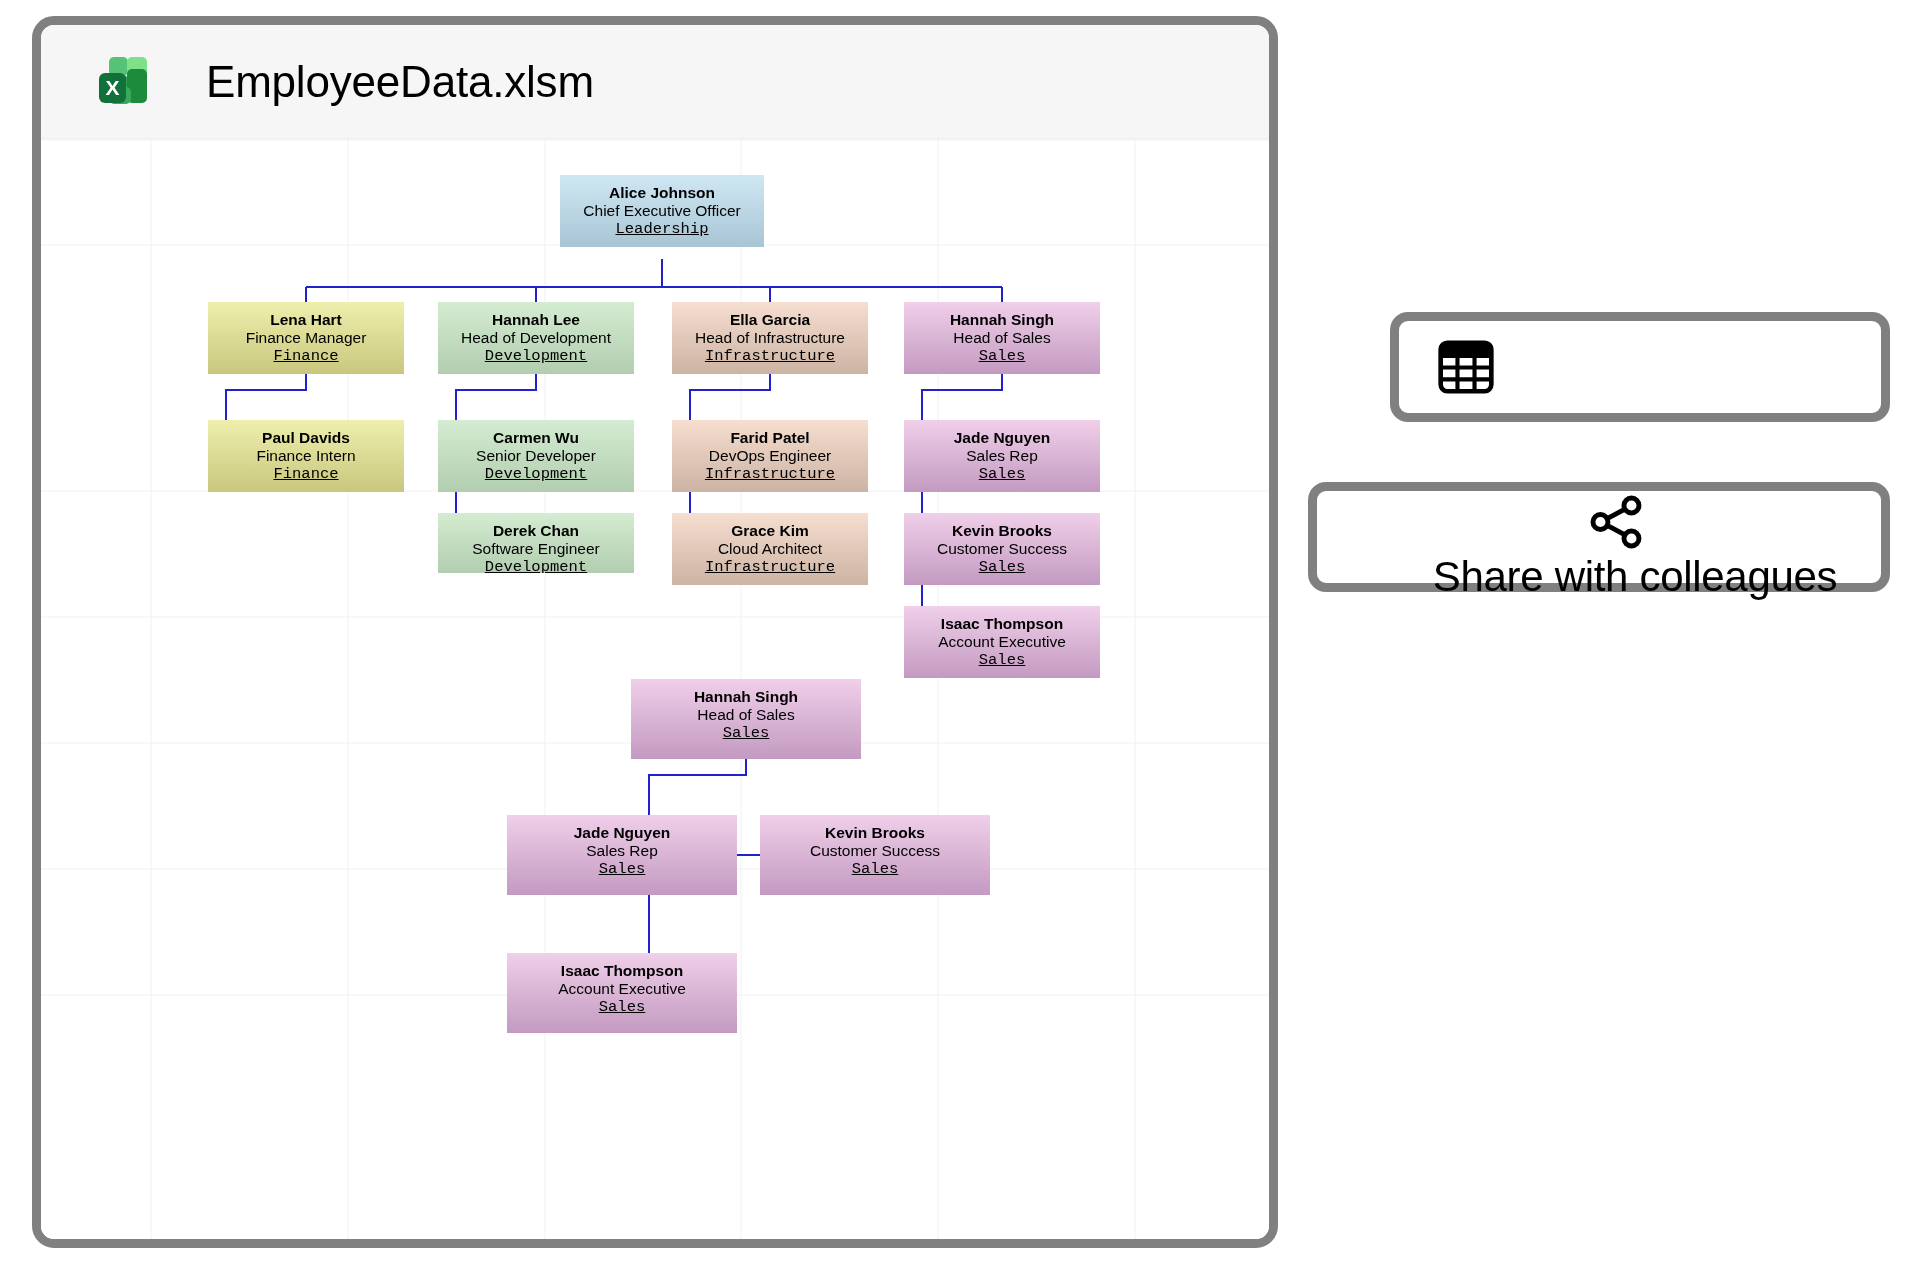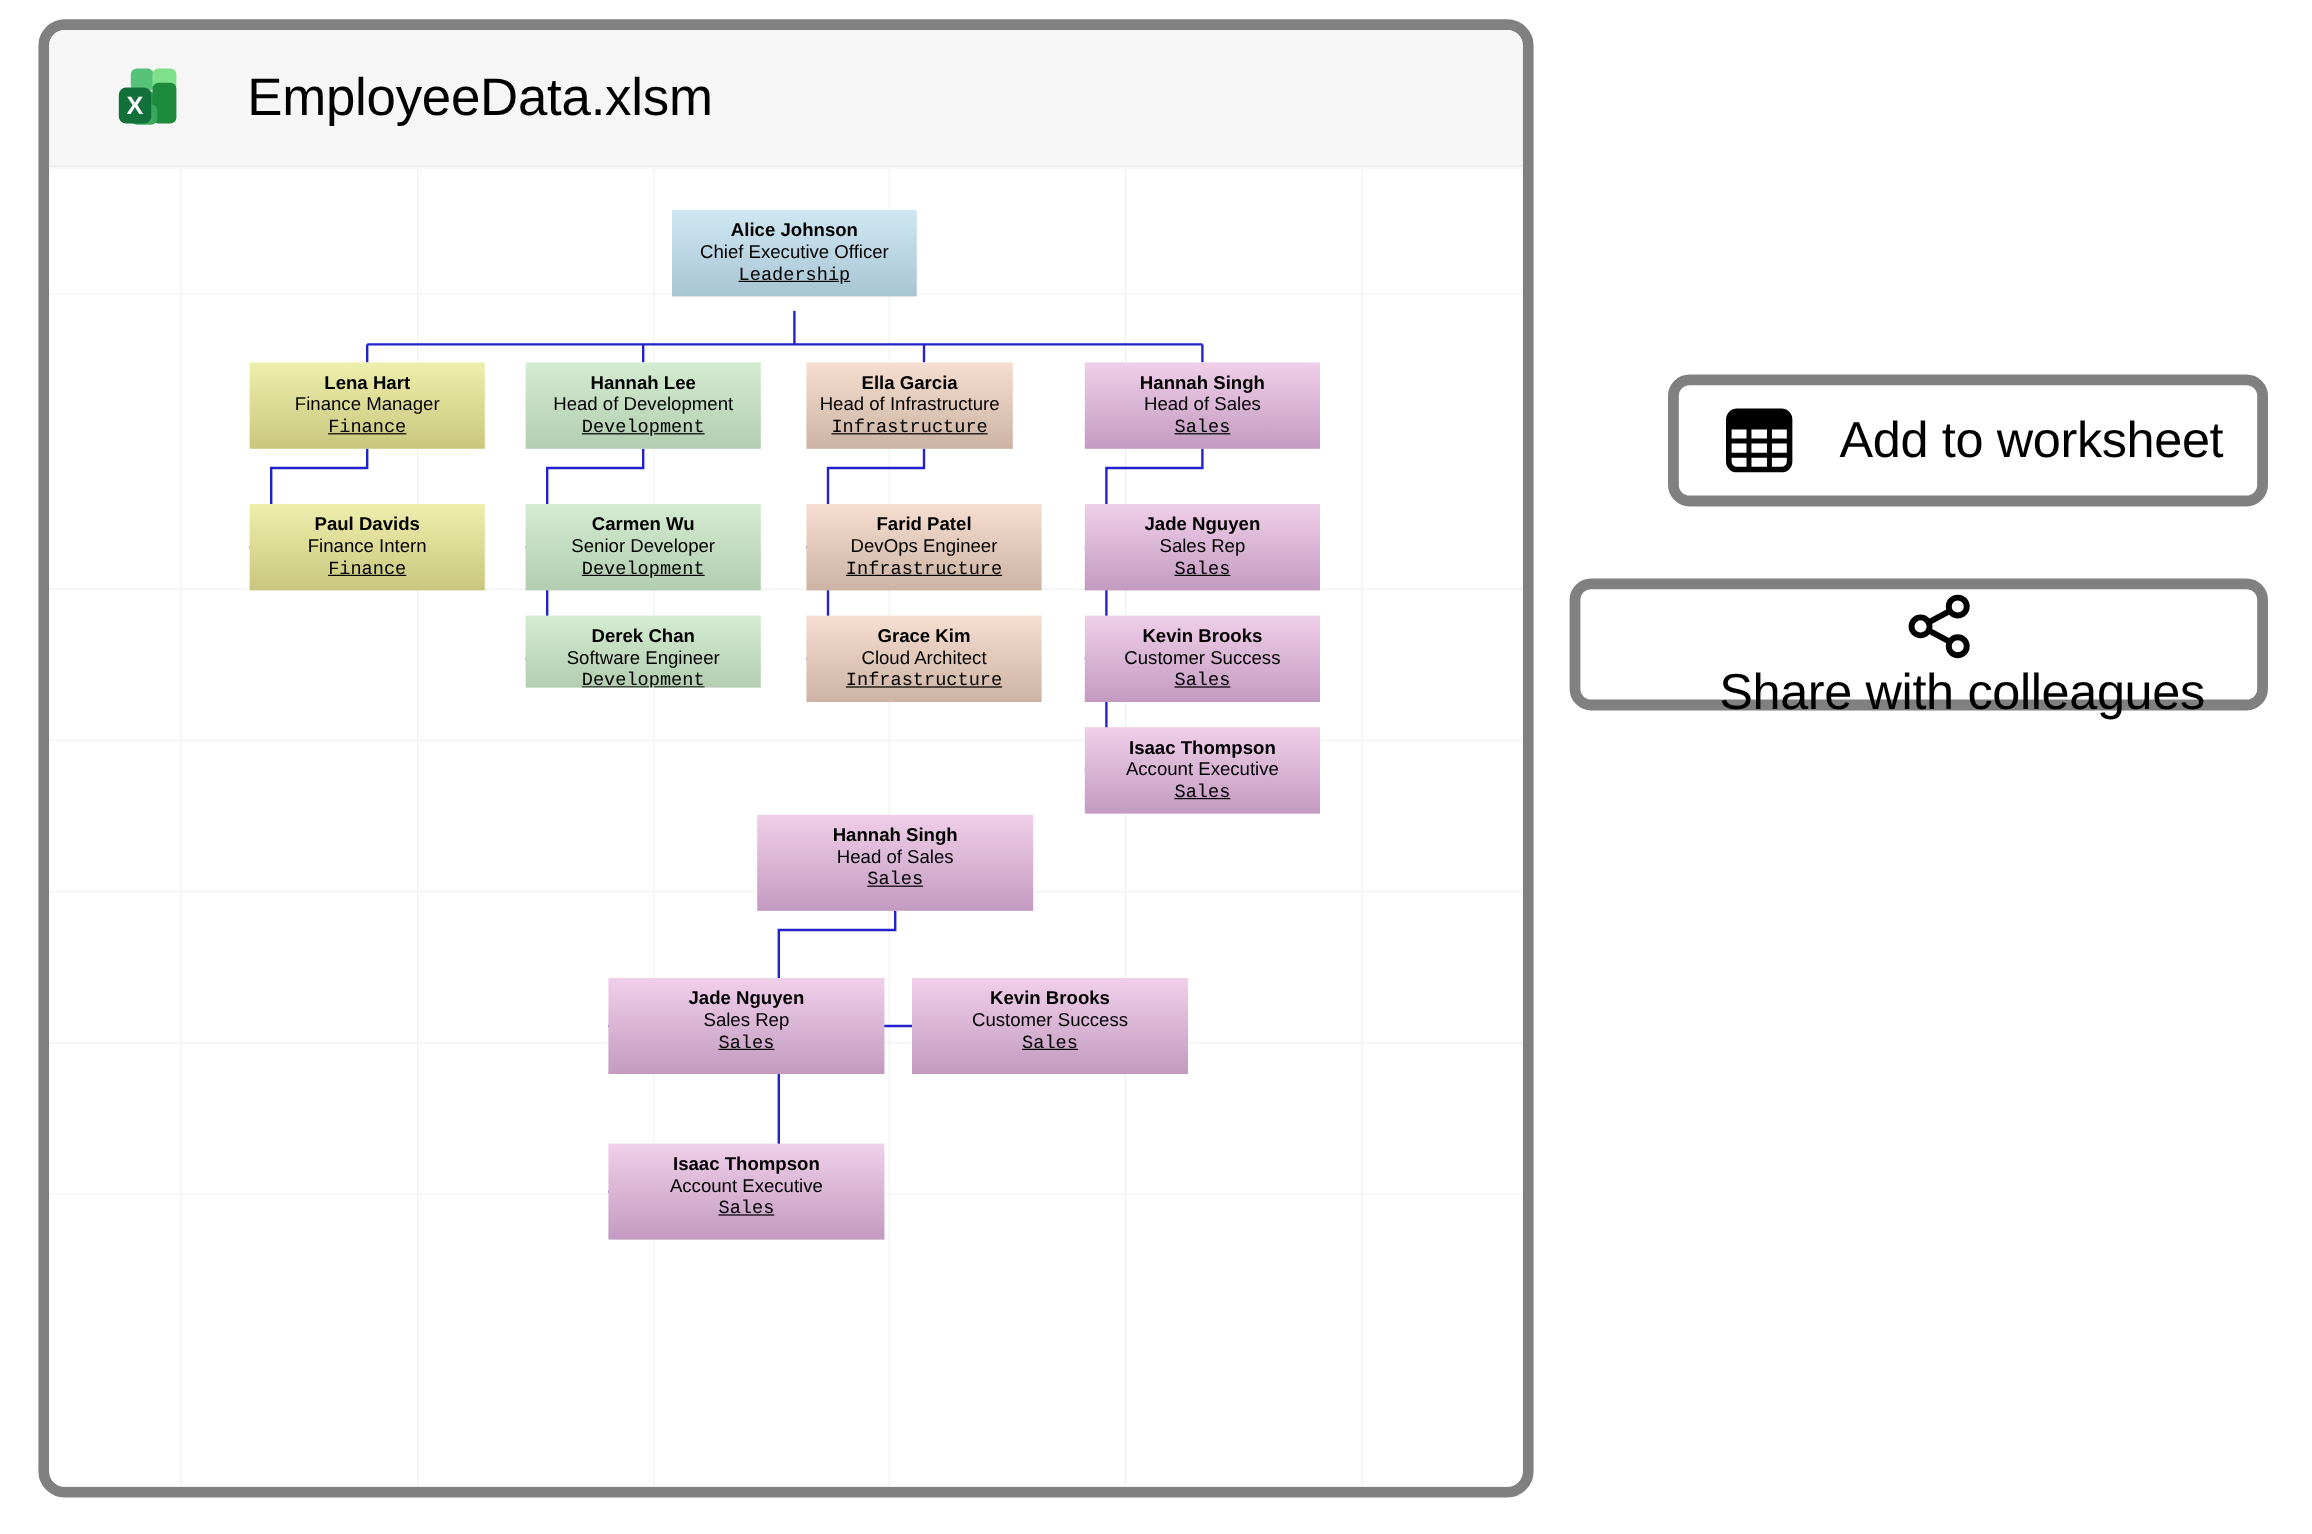--- a/index.html
+++ b/index.html
@@ -166,21 +166,21 @@
         <div class="node c-yellow" style="left: 167px; top: 163px; width: 196px; height: 72px;">
           <div class="nm">Lena Hart</div>
           <div class="ti">Finance Manager</div>
           <div class="dp">Finance</div>
         </div>
         <div class="node c-green" style="left: 397px; top: 163px; width: 196px; height: 72px;">
           <div class="nm">Hannah Lee</div>
           <div class="ti">Head of Development</div>
           <div class="dp">Development</div>
         </div>
-        <div class="node c-tan" style="left: 631px; top: 163px; width: 172px; height: 72px;">
+        <div class="node c-tan" style="left: 631px; top: 163px; width: 196px; height: 72px;">
           <div class="nm">Ella Garcia</div>
           <div class="ti">Head of Infrastructure</div>
           <div class="dp">Infrastructure</div>
         </div>
         <div class="node c-purple" style="left: 863px; top: 163px; width: 196px; height: 72px;">
           <div class="nm">Hannah Singh</div>
           <div class="ti">Head of Sales</div>
           <div class="dp">Sales</div>
         </div>
         <div class="node c-yellow" style="left: 167px; top: 281px; width: 196px; height: 72px;">
@@ -250,21 +250,20 @@
 <div id="btn-add" class="action-btn">
   <span class="ico">
     <svg width="62" height="62" viewBox="0 0 24 24" aria-hidden="true">
       <rect x="2.2" y="2.6" width="19.6" height="18.8" rx="2.6" fill="none" stroke="#000" stroke-width="1.8"></rect>
       <path d="M2.2 7.6 H21.8" stroke="#000" stroke-width="1.8"></path>
       <path d="M2.2 5.2 a2.6 2.6 0 0 1 2.6-2.6 H19.2 a2.6 2.6 0 0 1 2.6 2.6 V7.6 H2.2 Z" fill="#000"></path>
       <path d="M8.7 7.6 V21.4 M15.3 7.6 V21.4" stroke="#000" stroke-width="1.6"></path>
       <path d="M2.2 12.2 H21.8 M2.2 16.8 H21.8" stroke="#000" stroke-width="1.6"></path>
     </svg>
   </span>
-  <span class="lbl">Add to worksheet</span>
 </div>
 
 <div id="btn-share" class="action-btn">
   <span class="ico">
     <svg width="62" height="62" viewBox="0 0 24 24" aria-hidden="true">
       <circle cx="17.6" cy="5.6" r="2.9" fill="none" stroke="#000" stroke-width="1.9"></circle>
       <circle cx="17.6" cy="18.4" r="2.9" fill="none" stroke="#000" stroke-width="1.9"></circle>
       <circle cx="5.6" cy="12" r="2.9" fill="none" stroke="#000" stroke-width="1.9"></circle>
       <path d="M8.2 10.7 L15.1 7.0 M8.2 13.3 L15.1 17.0" stroke="#000" stroke-width="1.9"></path>
     </svg>

